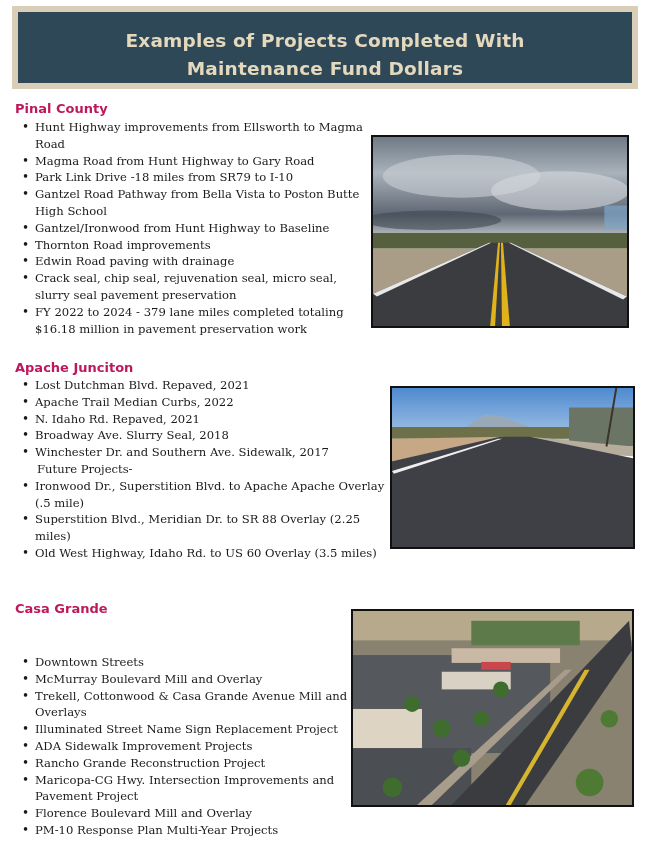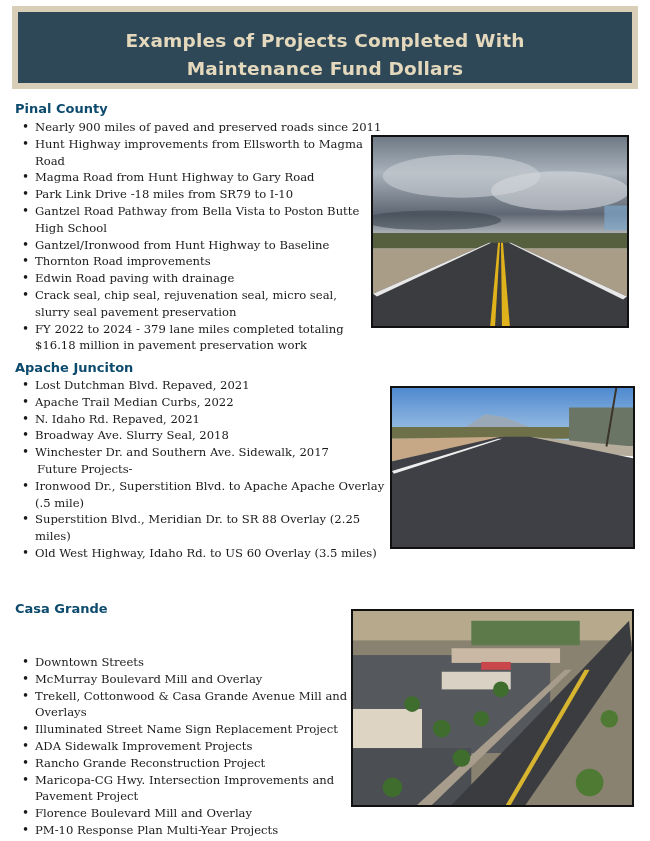--- a/index.html
+++ b/index.html
@@ -1,40 +1,39 @@
 <!DOCTYPE html>
 <html><head>
 <meta charset="utf-8">
 <style>
   html, body { margin:0; padding:0; }
   body { width:650px; height:841px; background:#ffffff; position:relative; overflow:hidden; font-family:"DejaVu Serif", serif; color:#1a1a1a; }
   .header-frame { position:absolute; left:12px; top:6px; width:626px; height:83px; background:#d9cfb8; }
   .header-box { position:absolute; left:6px; top:6px; right:6px; bottom:6px; background:#2f4858; display:flex; flex-direction:column; align-items:center; justify-content:flex-end; }
   .header-box .line { color:#e4d9bd; font-family:"DejaVu Sans", sans-serif; font-weight:bold; font-size:18.5px; line-height:28px; letter-spacing:0.2px; }
-  .section-title { position:absolute; left:15px; font-family:"DejaVu Sans", sans-serif; font-weight:bold; font-size:13px; color:#0c4a6e; }
+  .section-title { position:absolute; left:15px; font-family:"DejaVu Sans", sans-serif; font-weight:bold; font-size:13px; color:#be185d; }
   ul.items { position:absolute; left:20px; margin:0; padding:0 0 0 15px; list-style:none; font-size:11.6px; line-height:16.8px; }
   ul.items li { position:relative; }
   ul.items li::before { content:"•"; position:absolute; left:-13px; top:0; font-size:12px; }
   ul.items li.nobullet::before { content:""; }
   .photo { position:absolute; border:2px solid #111; box-sizing:border-box; overflow:hidden; }
   .photo svg { display:block; width:100%; height:100%; }
 </style>
 </head>
 <body>
 
 <div class="header-frame">
   <div class="header-box">
     <div class="line">Examples of Projects Completed With</div>
     <div class="line">Maintenance Fund Dollars</div>
   </div>
 </div>
 
 <div class="section-title" style="top:101px;">Pinal County</div>
 <ul class="items" style="top:119px; width:340px;">
-  <li style="width:360px;">Nearly 900 miles of paved and preserved roads since 2011</li>
   <li>Hunt Highway improvements from Ellsworth to Magma Road</li>
   <li>Magma Road from Hunt Highway to Gary Road</li>
   <li>Park Link Drive -18 miles from SR79 to I-10</li>
   <li>Gantzel Road Pathway from Bella Vista to Poston Butte High School</li>
   <li>Gantzel/Ironwood from Hunt Highway to Baseline</li>
   <li>Thornton Road improvements</li>
   <li>Edwin Road paving with drainage</li>
   <li>Crack seal, chip seal, rejuvenation seal, micro seal, slurry seal pavement preservation</li>
   <li>FY 2022 to 2024 - 379 lane miles completed totaling $16.18 million in pavement preservation work</li>
 </ul>

